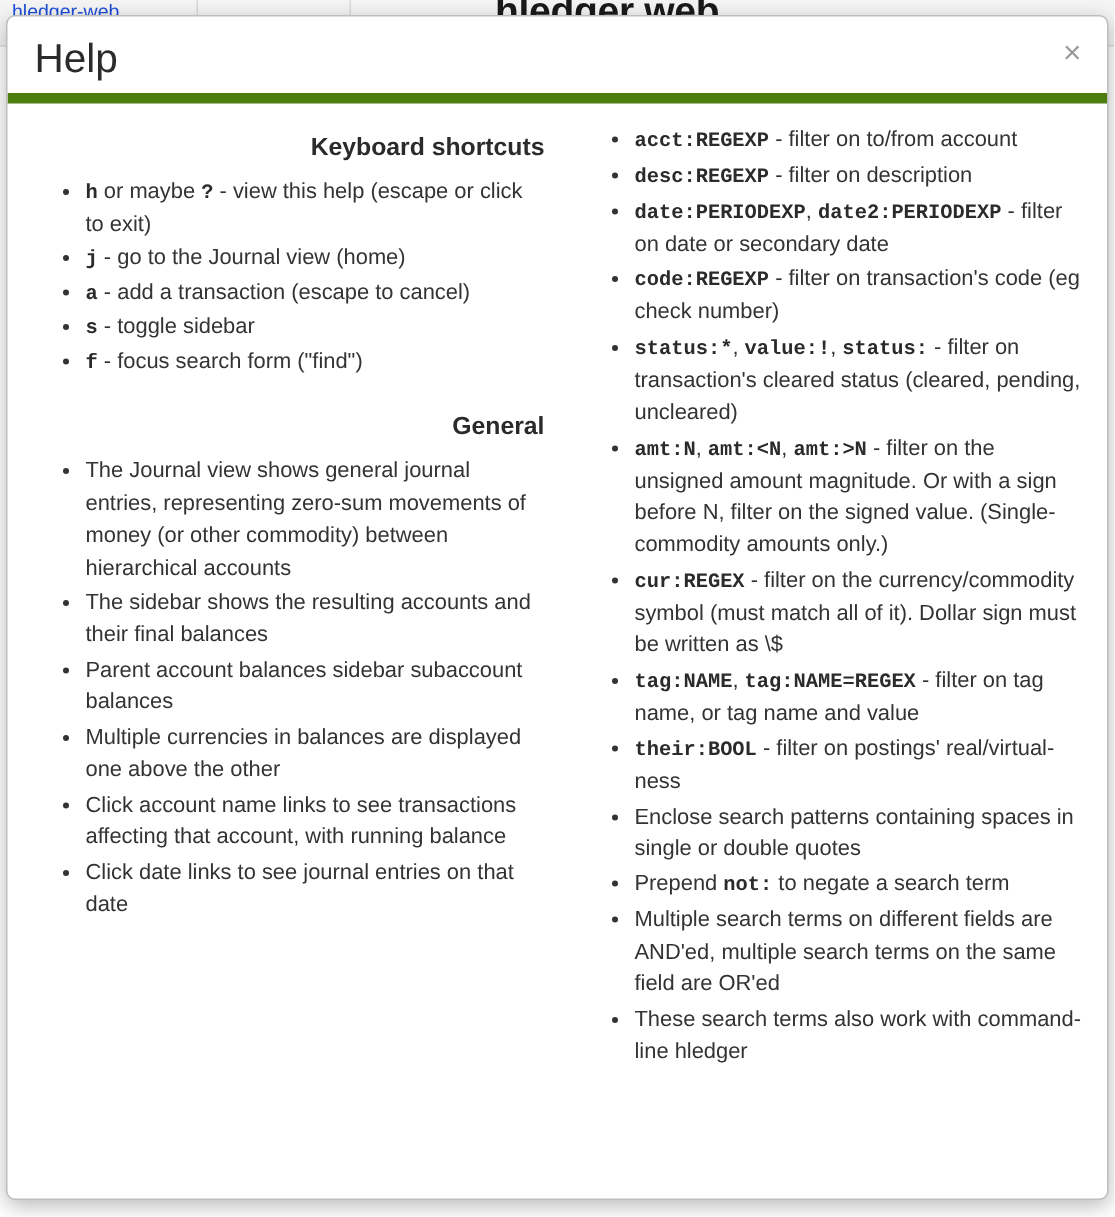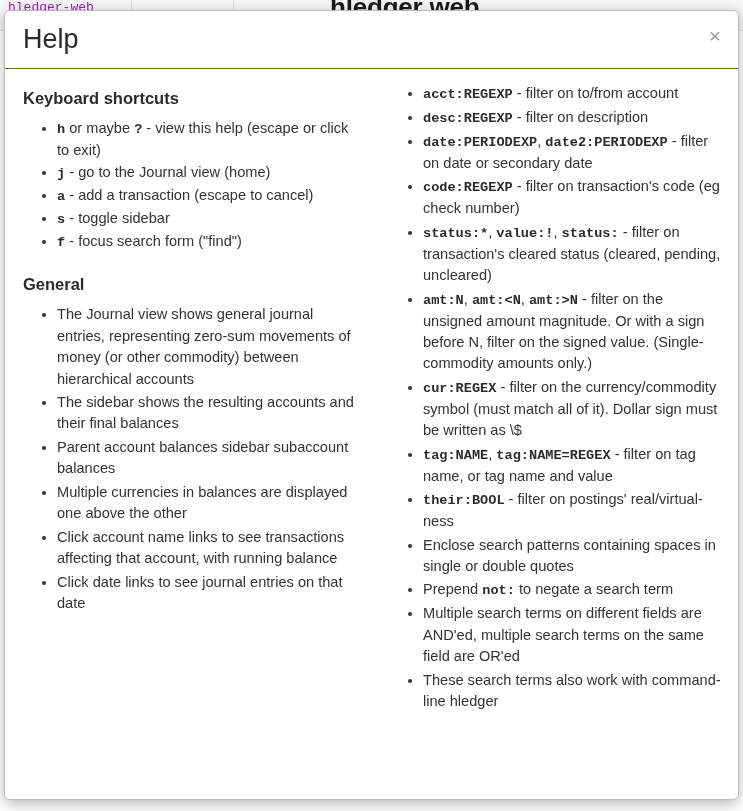--- a/index.html
+++ b/index.html
@@ -23,22 +23,22 @@
     height: 30px;
     background: #f5f5f5;
     border-bottom: 1px solid #e0e0e0;
     overflow: hidden;
   }
   .page-behind .brand {
     position: absolute;
     left: 8px;
     top: 0px;
     font-size: 13px;
-    color: #a21caf;
-    font-family: Liberation Mono, monospace;
+    color: #1d4ed8;
+    font-family: Liberation Sans, sans-serif;
   }
   .page-behind .bigtitle {
     position: absolute;
     left: 330px;
     top: -8px;
     font-size: 26px;
     font-weight: bold;
     color: #1a1a1a;
     letter-spacing: -0.2px;
   }
@@ -60,21 +60,21 @@
     background: #ffffff;
     border: 1px solid #bdbdbd;
     border-radius: 6px;
     box-shadow: 0 4px 14px rgba(0,0,0,0.28);
     box-sizing: border-box;
     overflow: hidden;
   }
   .modal-header {
     position: relative;
     height: 58px;
-    border-bottom: 1px solid #4d7c0f;
+    border-bottom: 7px solid #4d7c0f;
     box-sizing: border-box;
   }
   .modal-title {
     position: absolute;
     left: 18px;
     top: 14px;
     font-size: 27px;
     color: #2b2b2b;
     font-weight: normal;
     margin: 0;
@@ -111,20 +111,21 @@
     width: 368px;
     padding-left: 18px;
     padding-right: 16px;
   }
 
   h4.section {
     font-size: 16.5px;
     font-weight: bold;
     color: #2b2b2b;
     margin: 6px 0 10px 0;
+    text-align: right;
   }
   h4.section.second {
     margin-top: 22px;
   }
 
   ul.helplist {
     margin: 0;
     padding-left: 34px;
     list-style: disc;
   }

